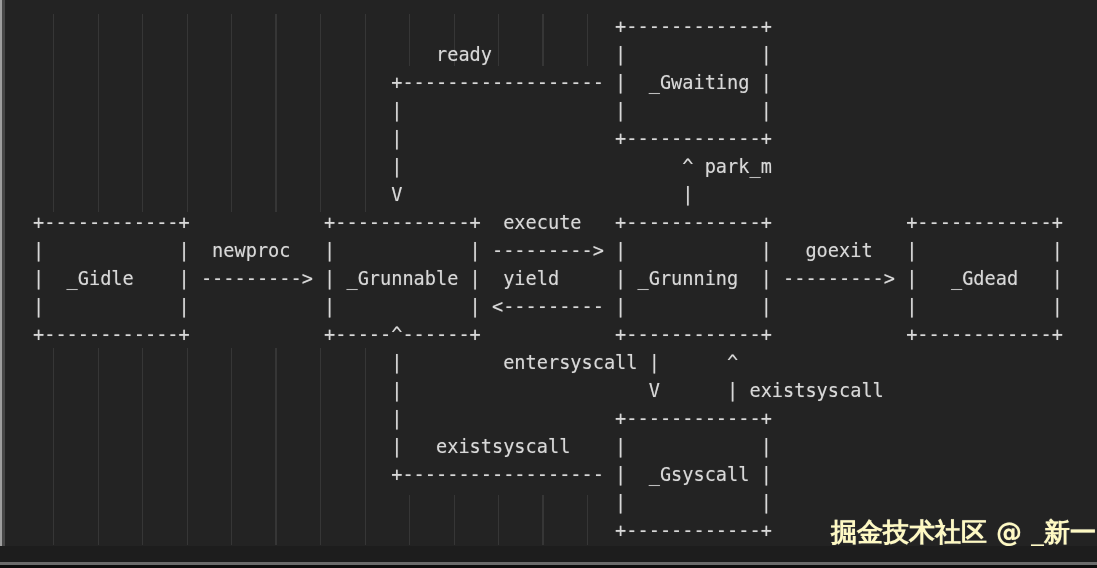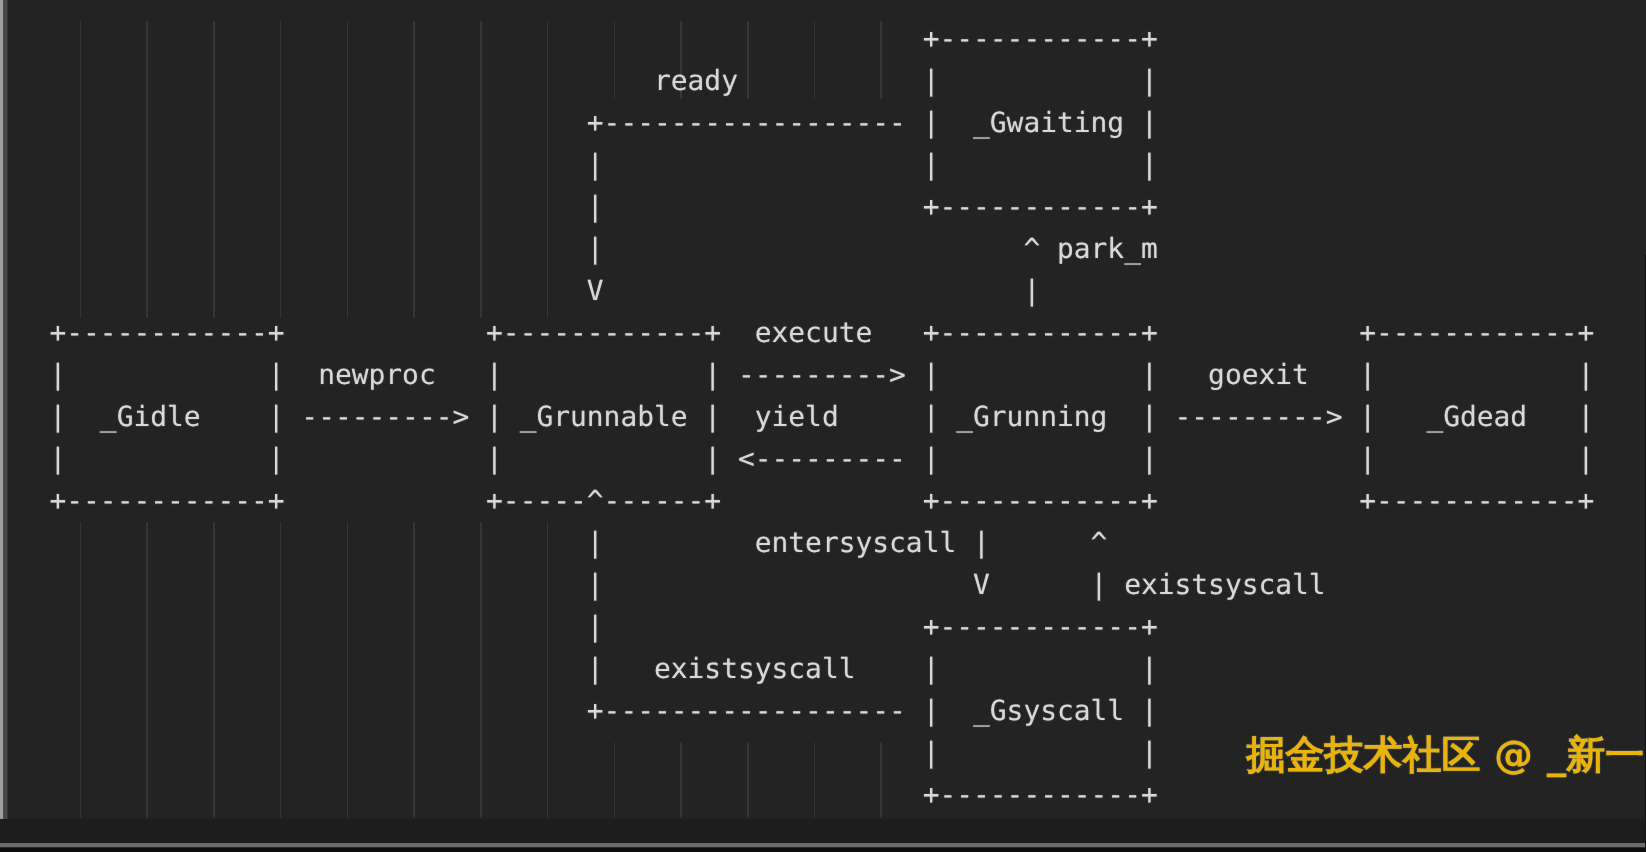--- a/index.html
+++ b/index.html
@@ -32,26 +32,26 @@
     font-size: 18.6px;
     line-height: 28px;
     color: #d8d8d8;
     text-shadow: 0 0 1px rgba(216,216,216,0.45);
     white-space: pre;
   }
   
   .watermark {
     position: absolute;
     left: 831px;
-    top: 486px;
+    top: 515px;
     width: 252px;
     font-family: "DejaVu Sans", "Liberation Sans", sans-serif;
     font-size: 26px;
     font-weight: 600;
-    color: #eab308;
+    color: #fef9c3;
     text-shadow: 0 0 1px rgba(234,234,234,0.5);
     white-space: nowrap;
   }
   
   .left-edge-bright { position: absolute; left: 0; top: 0; width: 2px; height: 563px; background: #9e9e9e; }
   .left-edge-dark   { position: absolute; left: 2px; top: 0; width: 3px; height: 563px; background: #474747; }
   .bottom-strip     { position: absolute; left: 0; top: 546px; width: 1097px; height: 16px; background: #1d1d1d; }
   .bottom-line      { position: absolute; left: 0; top: 562px; width: 1097px; height: 3px; background: #6b6b6b; }
   .bottom-black     { position: absolute; left: 0; top: 565px; width: 1097px; height: 3px; background: #0c0c0c; }
 </style>

